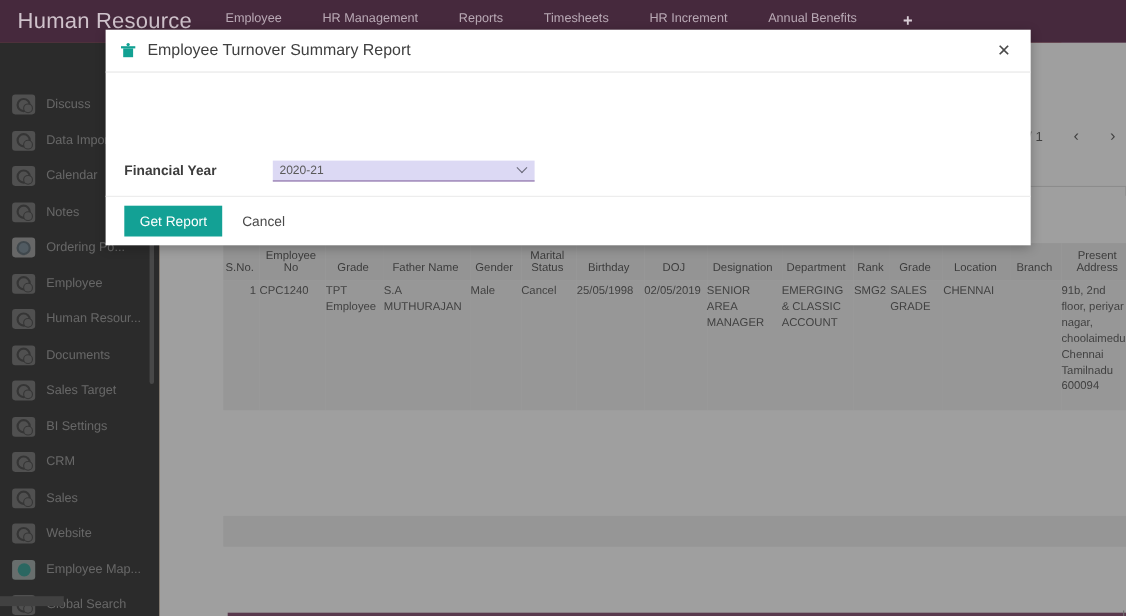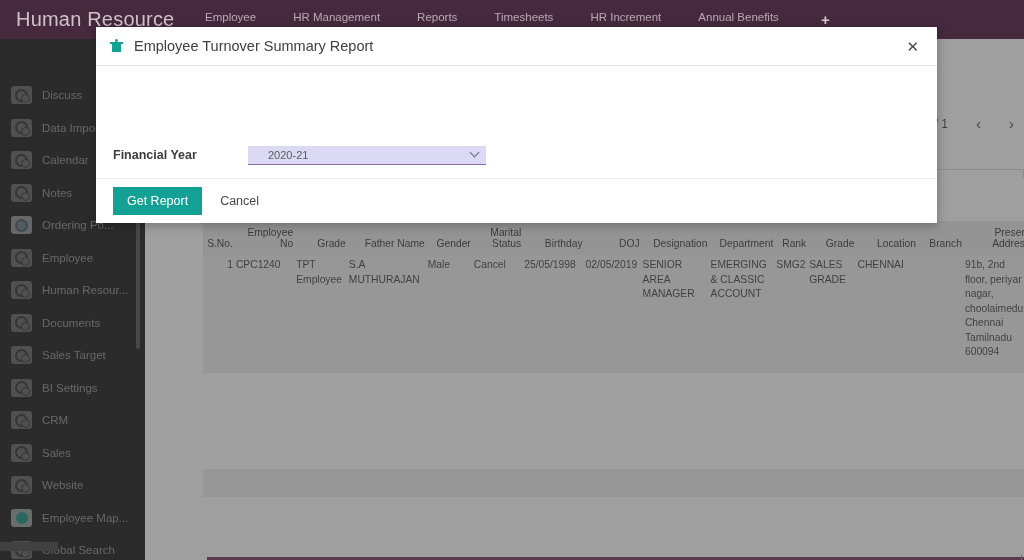--- a/index.html
+++ b/index.html
@@ -82,21 +82,21 @@
     background:#fff;
   }
   .rep-header { font-size:13.5px; color:#2b2b2b; padding:6px 0 0 4px; white-space:nowrap;}
   .rep-header .lbl { font-weight:700; }
   .rep-header .val { color:#5a6ebd; font-weight:400; }
   .rep-header .gap { display:inline-block; width:24px; }
 
   table.rep { border-collapse:collapse; margin-top:22px; width:830px; table-layout:fixed;}
   table.rep thead th {
     background:#e9e9e9; font-size:10.3px; color:#2f2f2f; font-weight:400;
-    text-align:right; vertical-align:bottom; padding:6px 3px 6px 0;
+    text-align:center; vertical-align:bottom; padding:6px 3px 6px 0;
   }
   table.rep tbody td {
     font-size:10.3px; color:#3a3a3a; vertical-align:top; padding:3px 3px 3px 0;
     line-height:14.5px;
   }
   table.rep tbody tr { background:#eeeeee; }
   td.num { text-align:right; padding-right:7px; }
   .rowblock { height:118px; }
   .below-bar {
     position:absolute; left:58px; top:430px; width:830px; height:28px;
@@ -147,21 +147,21 @@
   .field-row {
     position:absolute; left:17px; top:79px; display:flex; align-items:center;
   }
   .field-label {
     font-size:12.5px; color:#3d3d3d; font-weight:700; width:135px;
   }
   .sel-wrap { position:relative; width:238px; }
   select.fy {
     width:238px; height:19px; font-size:11px; color:#5a5a5a;
     background:#dcd9f4; border:none; border-bottom:1.5px solid #8a6ba3;
-    padding-left:20px; font-family:"Liberation Sans", sans-serif;
+    padding-left:6px; font-family:"Liberation Sans", sans-serif;
     -webkit-appearance:none; appearance:none; cursor:pointer;
   }
   .sel-caret {
     position:absolute; right:8px; top:4px; pointer-events:none;
     width:7px;height:7px;border-right:1.5px solid #6a6a7a;border-bottom:1.5px solid #6a6a7a;
     transform:rotate(45deg);
   }
   .modal-foot { height:43px; display:flex; align-items:center; padding-left:17px; gap:18px;}
   .btn-primary {
     background:#13a195; color:#fff; border:none; font-size:12.5px;

